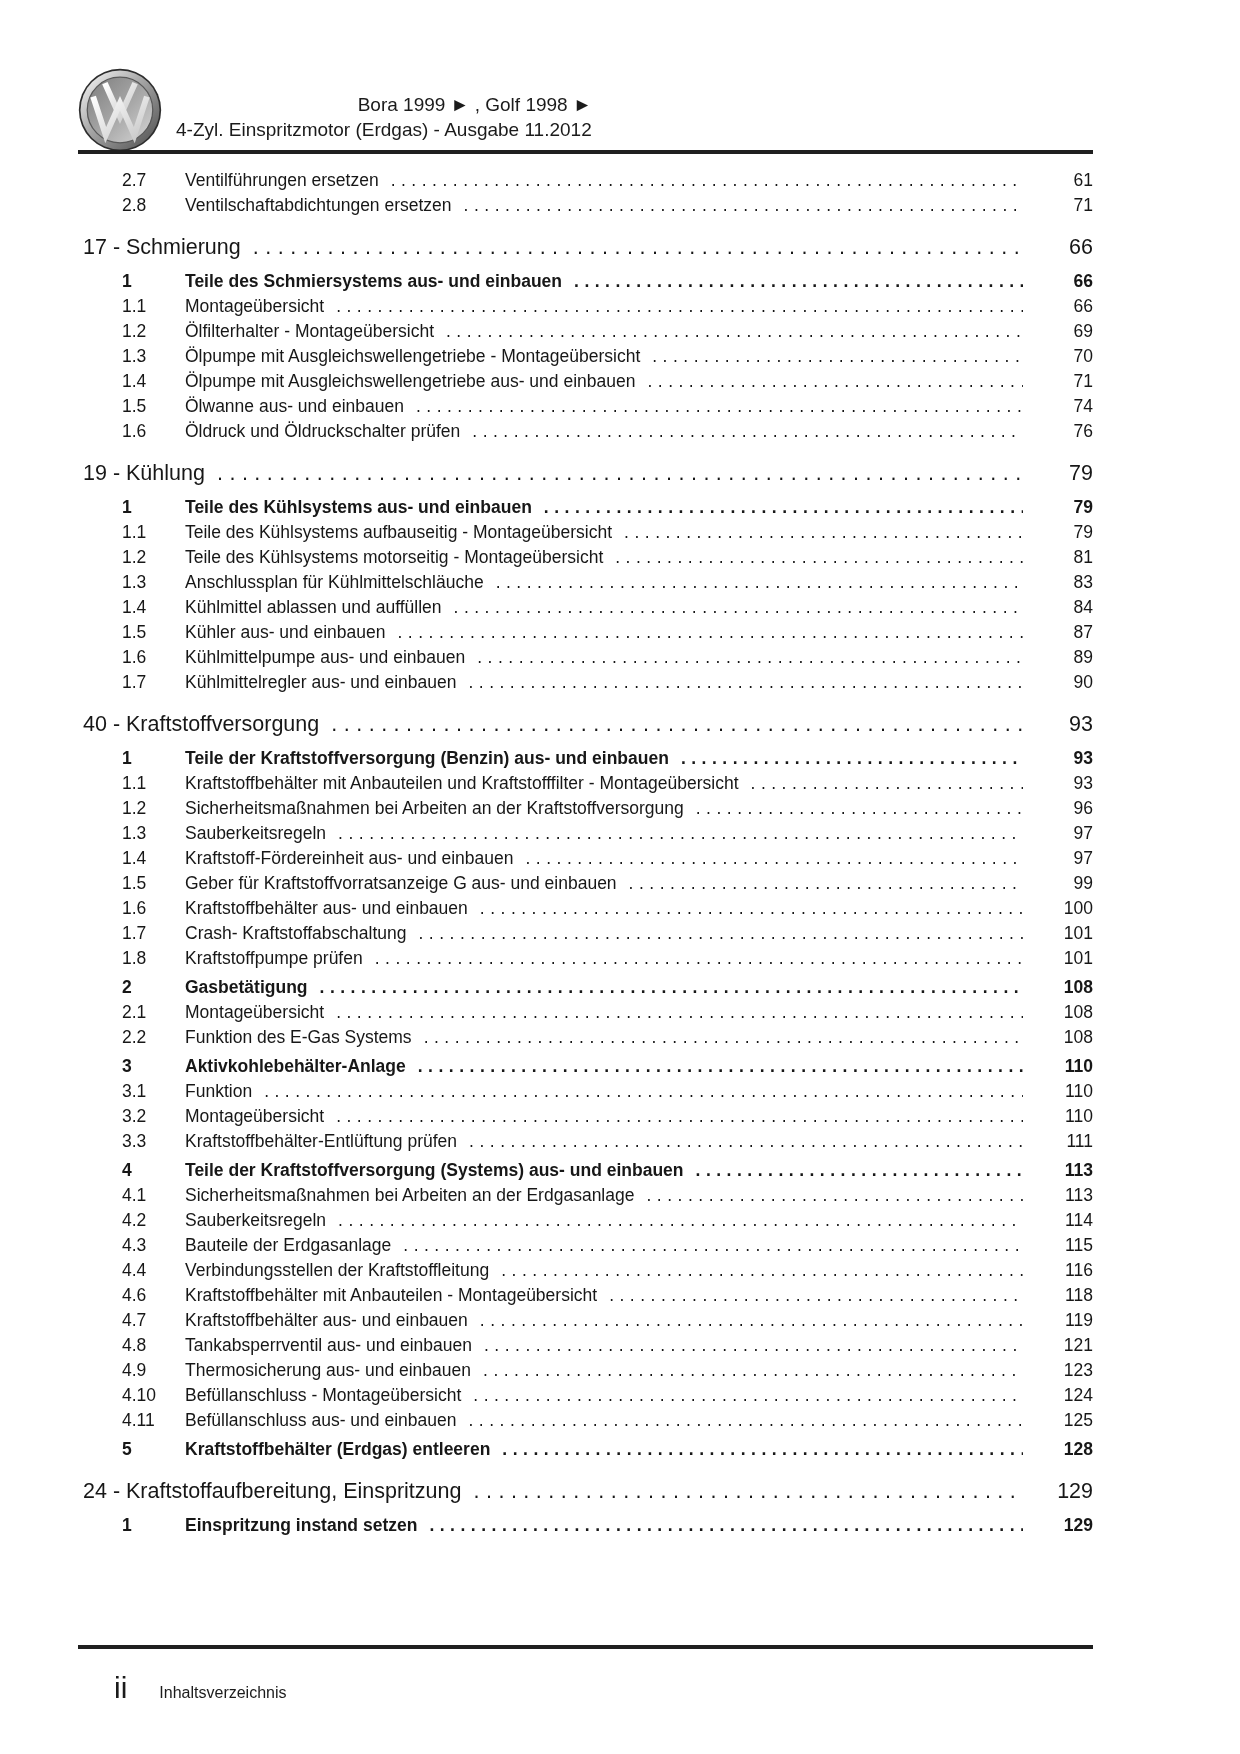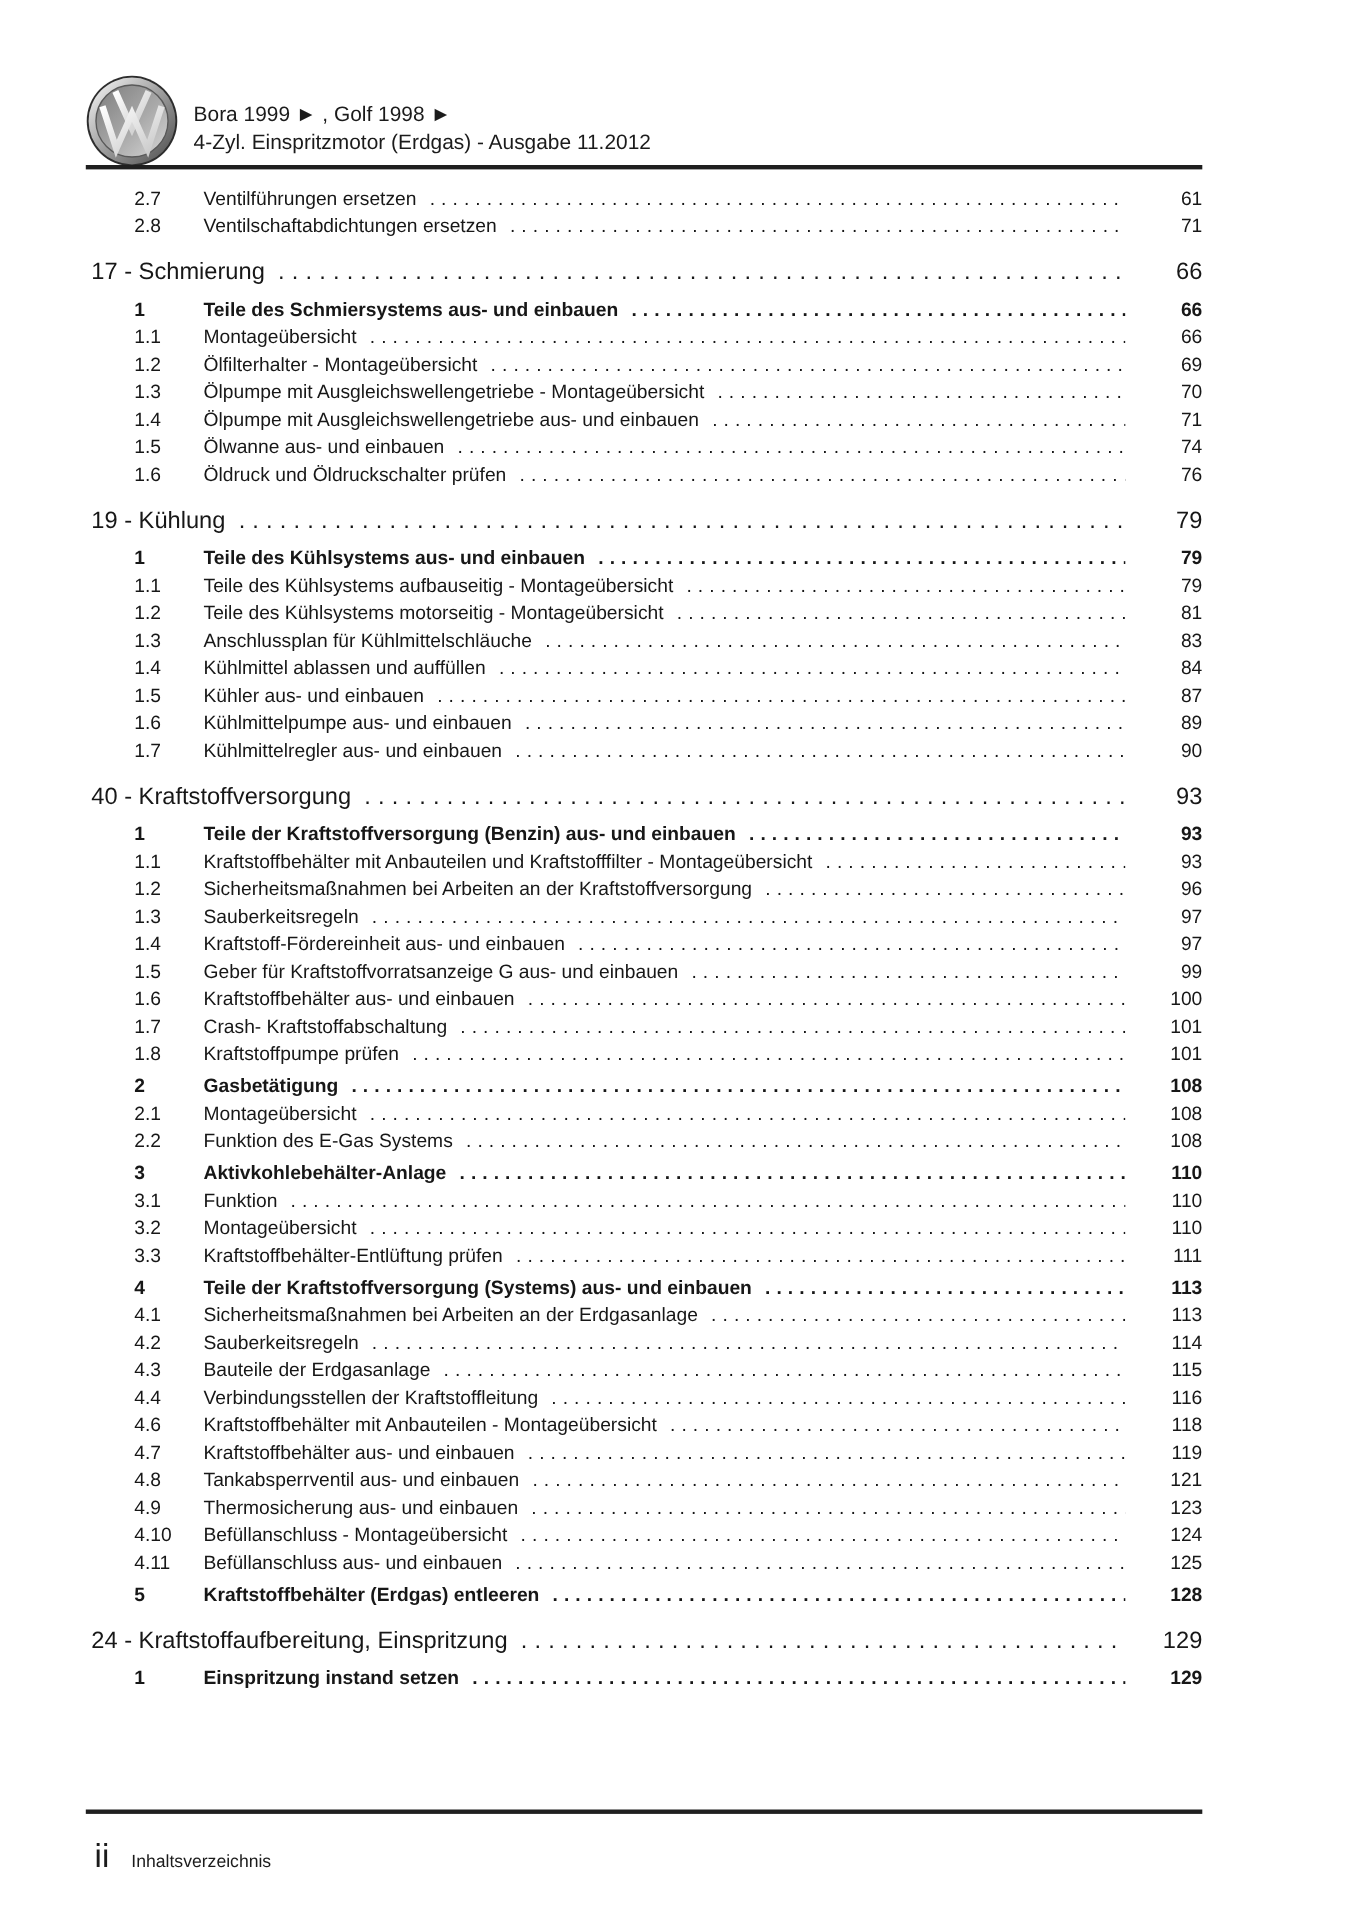--- a/index.html
+++ b/index.html
@@ -9,21 +9,21 @@
     font-family:"Liberation Sans","DejaVu Sans",sans-serif;
     color:#171717;
     -webkit-font-smoothing:antialiased;
   }
   .page { position:absolute; inset:0; }
 
   
   .hdr { position:absolute; left:78px; top:68px; width:1015px;
          display:flex; align-items:flex-end; gap:14px; }
   .logo { width:84px; height:84px; flex:none; display:block; }
-  .titles { margin-bottom:10px; font-size:19px; line-height:25px; color:#1b1b1b; }
+  .titles { margin-bottom:10px; font-size:19px; line-height:25px; color:#1b1b1b;text-align:right; }
   .hdr-rule { position:absolute; left:78px; top:150px; width:1015px; height:4px; background:#1f1f1f; }
 
   
   .toc { position:absolute; left:78px; top:168px; width:1015px; }
   .toc-row { display:flex; align-items:baseline; }
   .toc-row.entry { font-size:17.5px; line-height:25px; padding-left:44px; }
   .toc-row.entry.bold { font-weight:bold; margin-top:4px; }
   .toc-row.chapter { font-size:21.5px; line-height:27px; padding-left:5px;
                      margin-top:16px; margin-bottom:8px; }
   .num   { flex:none; width:63px; }
@@ -33,21 +33,21 @@
   .leader::after {
     content:"..........................................................................................................................................";
     letter-spacing:5.5px;
   }
   .chapter .leader::after { letter-spacing:6.5px; }
   .pg { flex:none; min-width:38px; text-align:right;margin-left:24px; }
 
   
   .ftr { position:absolute; left:78px; top:1645px; width:1015px; }
   .ftr-rule { height:4px; background:#1f1f1f; }
-  .ftr-line { display:flex; align-items:baseline; gap:20px; margin-top:24px; padding-left:8px; }
+  .ftr-line { display:flex; align-items:baseline; gap:32px; margin-top:24px; padding-left:8px;margin-left:28px; }
   .ftr-page { font-size:30px; line-height:30px; color:#1b1b1b; }
   .ftr-label { font-size:16px; color:#1b1b1b; }
 </style>
 </head>
 <body>
 
 <div class="page">
 
   <header class="hdr">
     <svg class="logo" viewBox="0 0 100 100">

